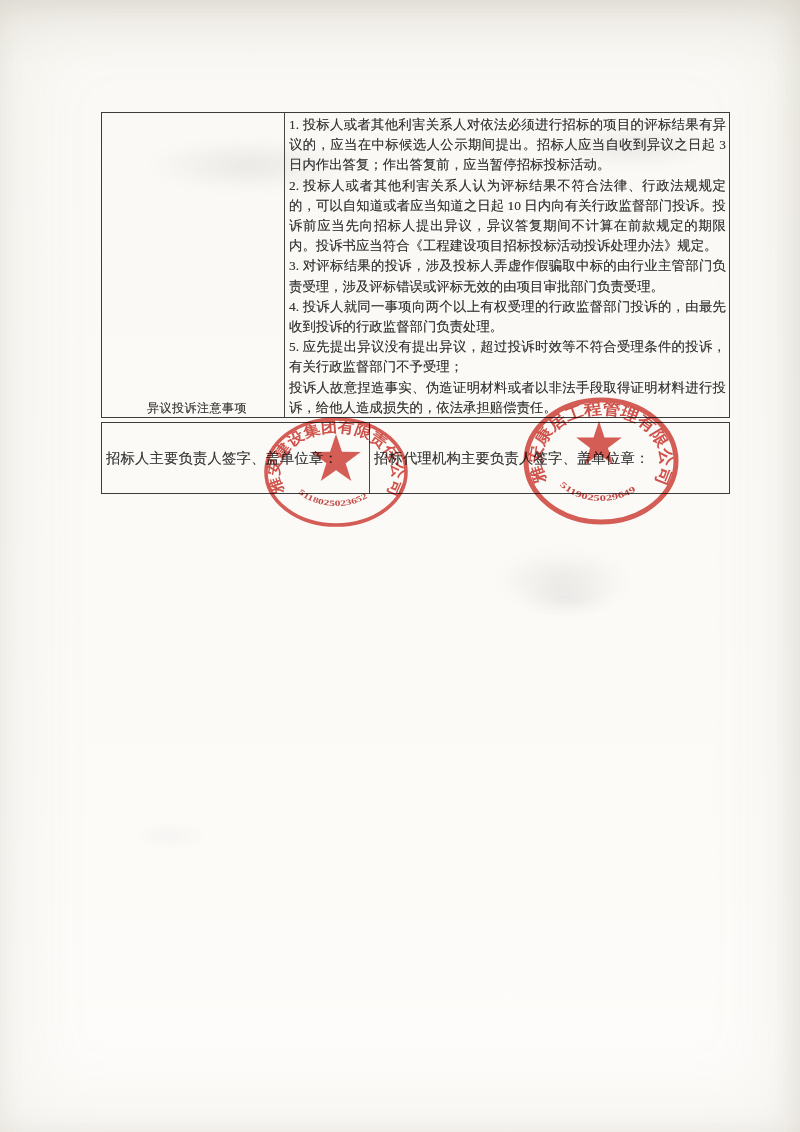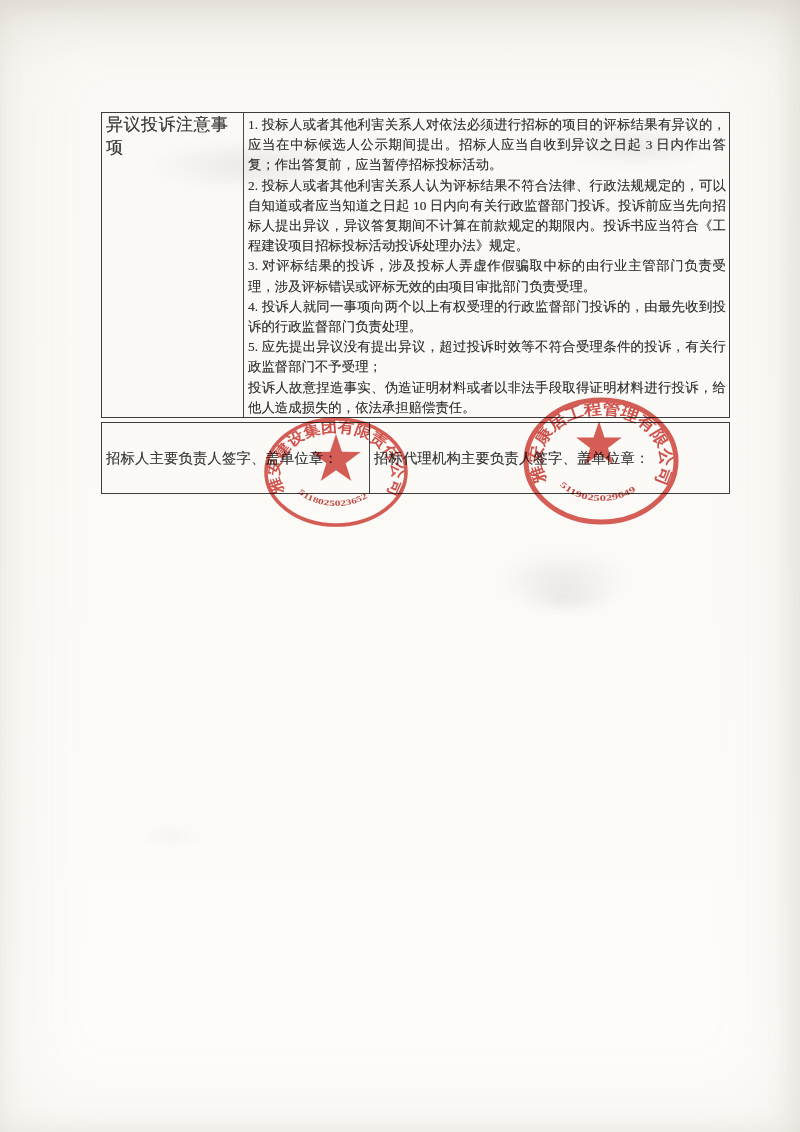--- a/index.html
+++ b/index.html
@@ -23,23 +23,24 @@
   }
   
   .tbl{
     position:absolute;left:101px;width:629px;
     border:1.4px solid #3c3c3c;box-sizing:border-box;
     color:#333;
   }
   .notice-tbl{top:112px;height:306px;display:flex;}
   .notice-label{
     width:142px;box-sizing:border-box;border-right:1px solid #474747;
-    display:flex;align-items:flex-start;
-    font-size:17px;letter-spacing:.5px;padding-left:4px;color:#3b3b3b;
+    display:flex;align-items:flex-end;
+    font-size:12px;letter-spacing:.5px;padding-left:4px;color:#3b3b3b;
     text-shadow:0 0 .5px rgba(40,40,40,.55);
+    margin-left:41px;
   }
   .notice-content{
     flex:1;box-sizing:border-box;padding:2px 3px 0 4px;
     font-size:13.4px;line-height:20.2px;color:#343434;
     text-shadow:0 0 .5px rgba(40,40,40,.5);
   }
   .notice-content p{margin:0;text-align:justify;}
   .sig-tbl{top:422px;height:72px;display:flex;}
   .sig-cell{
     box-sizing:border-box;display:flex;align-items:center;

